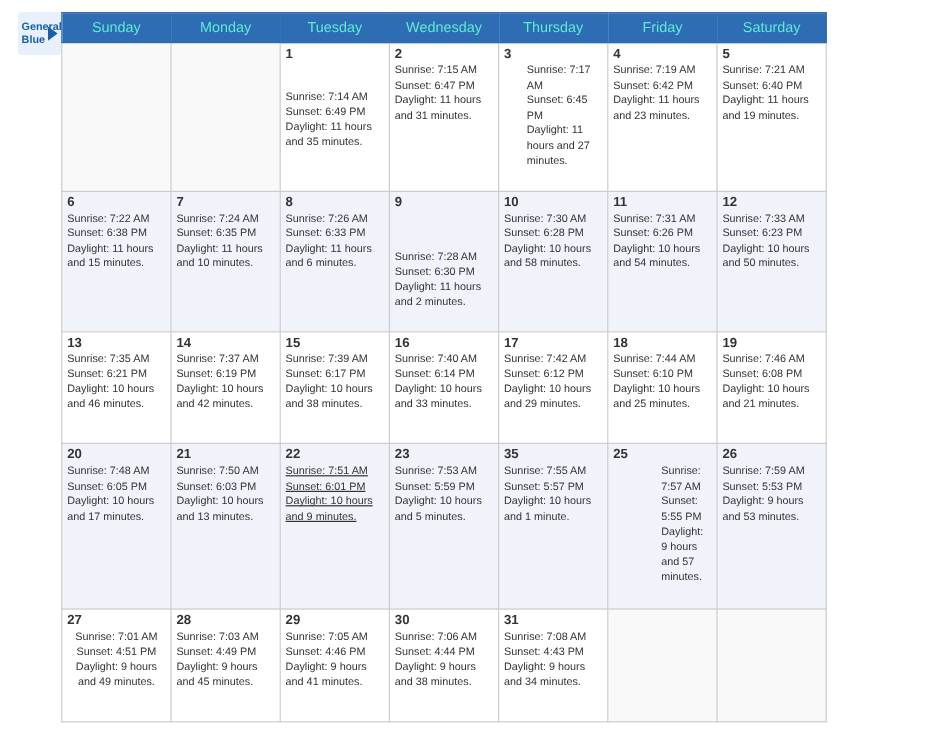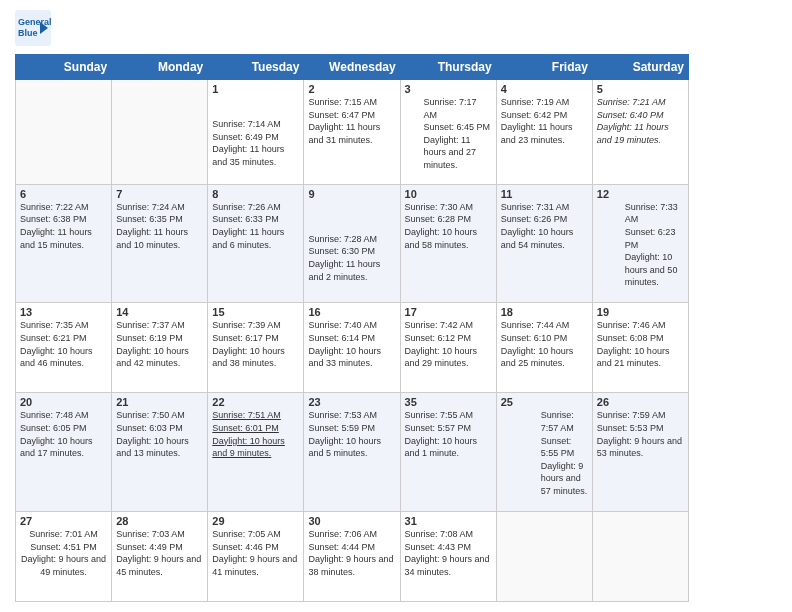--- a/index.html
+++ b/index.html
@@ -8,21 +8,21 @@
       height: 612px;
       font-family: Arial, sans-serif;
       background: #fff;
       overflow: hidden;
     }
     .page {
       width: 704px;
       height: 612px;
       padding: 10px 15px;
       display: flex;
-      flex-direction: column;
+      flex-direction: row;
     }
     .header {
       display: flex;
       justify-content: space-between;
       align-items: flex-start;
       margin-bottom: 8px;
     }
     .logo {
       display: flex;
       align-items: center;
@@ -45,25 +45,25 @@
     }
     .calendar {
       flex: 1;
       border: 1px solid #ccc;
       border-collapse: collapse;
       width: 100%;
       table-layout: fixed;
     }
     .calendar th {
       background: #2e6db4;
-      color: #ffffff;
+      color: #5eead4;
       font-size: 12px;
-      font-weight: bold;
+      font-weight: normal;
       padding: 5px 4px;
-      text-align: right;
+      text-align: center;
       border: 1px solid #2e6db4;
     }
     .calendar td {
       vertical-align: top;
       border: 1px solid #ccc;
       padding: 3px 4px;
       font-size: 9.5px;
       color: #333;
       height: 82px;
     }
@@ -140,21 +140,21 @@
 Daylight: 11 hours and 27 minutes.</div>
           </td>
           <td>
             <span class="day-num">4</span>
             <div class="day-info" style="white-space: pre-line;">Sunrise: 7:19 AM
 Sunset: 6:42 PM
 Daylight: 11 hours and 23 minutes.</div>
           </td>
           <td>
             <span class="day-num">5</span>
-            <div class="day-info" style="white-space: pre-line; font-style: italic;">Sunrise: 7:21 AM
+            <div class="day-info" style="white-space: pre-line;">Sunrise: 7:21 AM
 Sunset: 6:40 PM
 Daylight: 11 hours and 19 minutes.</div>
           </td>
         </tr>
         <tr class="row-alt">
           <td>
             <span class="day-num">6</span>
             <div class="day-info" style="white-space: pre-line;">Sunrise: 7:22 AM
 Sunset: 6:38 PM
 Daylight: 11 hours and 15 minutes.</div>
@@ -184,21 +184,21 @@
 Daylight: 10 hours and 58 minutes.</div>
           </td>
           <td>
             <span class="day-num">11</span>
             <div class="day-info" style="white-space: pre-line;">Sunrise: 7:31 AM
 Sunset: 6:26 PM
 Daylight: 10 hours and 54 minutes.</div>
           </td>
           <td>
             <span class="day-num">12</span>
-            <div class="day-info" style="white-space: pre-line; margin-left: 28px;">Sunrise: 7:33 AM
+            <div class="day-info" style="white-space: pre-line;">Sunrise: 7:33 AM
 Sunset: 6:23 PM
 Daylight: 10 hours and 50 minutes.</div>
           </td>
         </tr>
         <tr>
           <td>
             <span class="day-num">13</span>
             <div class="day-info" style="white-space: pre-line;">Sunrise: 7:35 AM
 Sunset: 6:21 PM
 Daylight: 10 hours and 46 minutes.</div>

